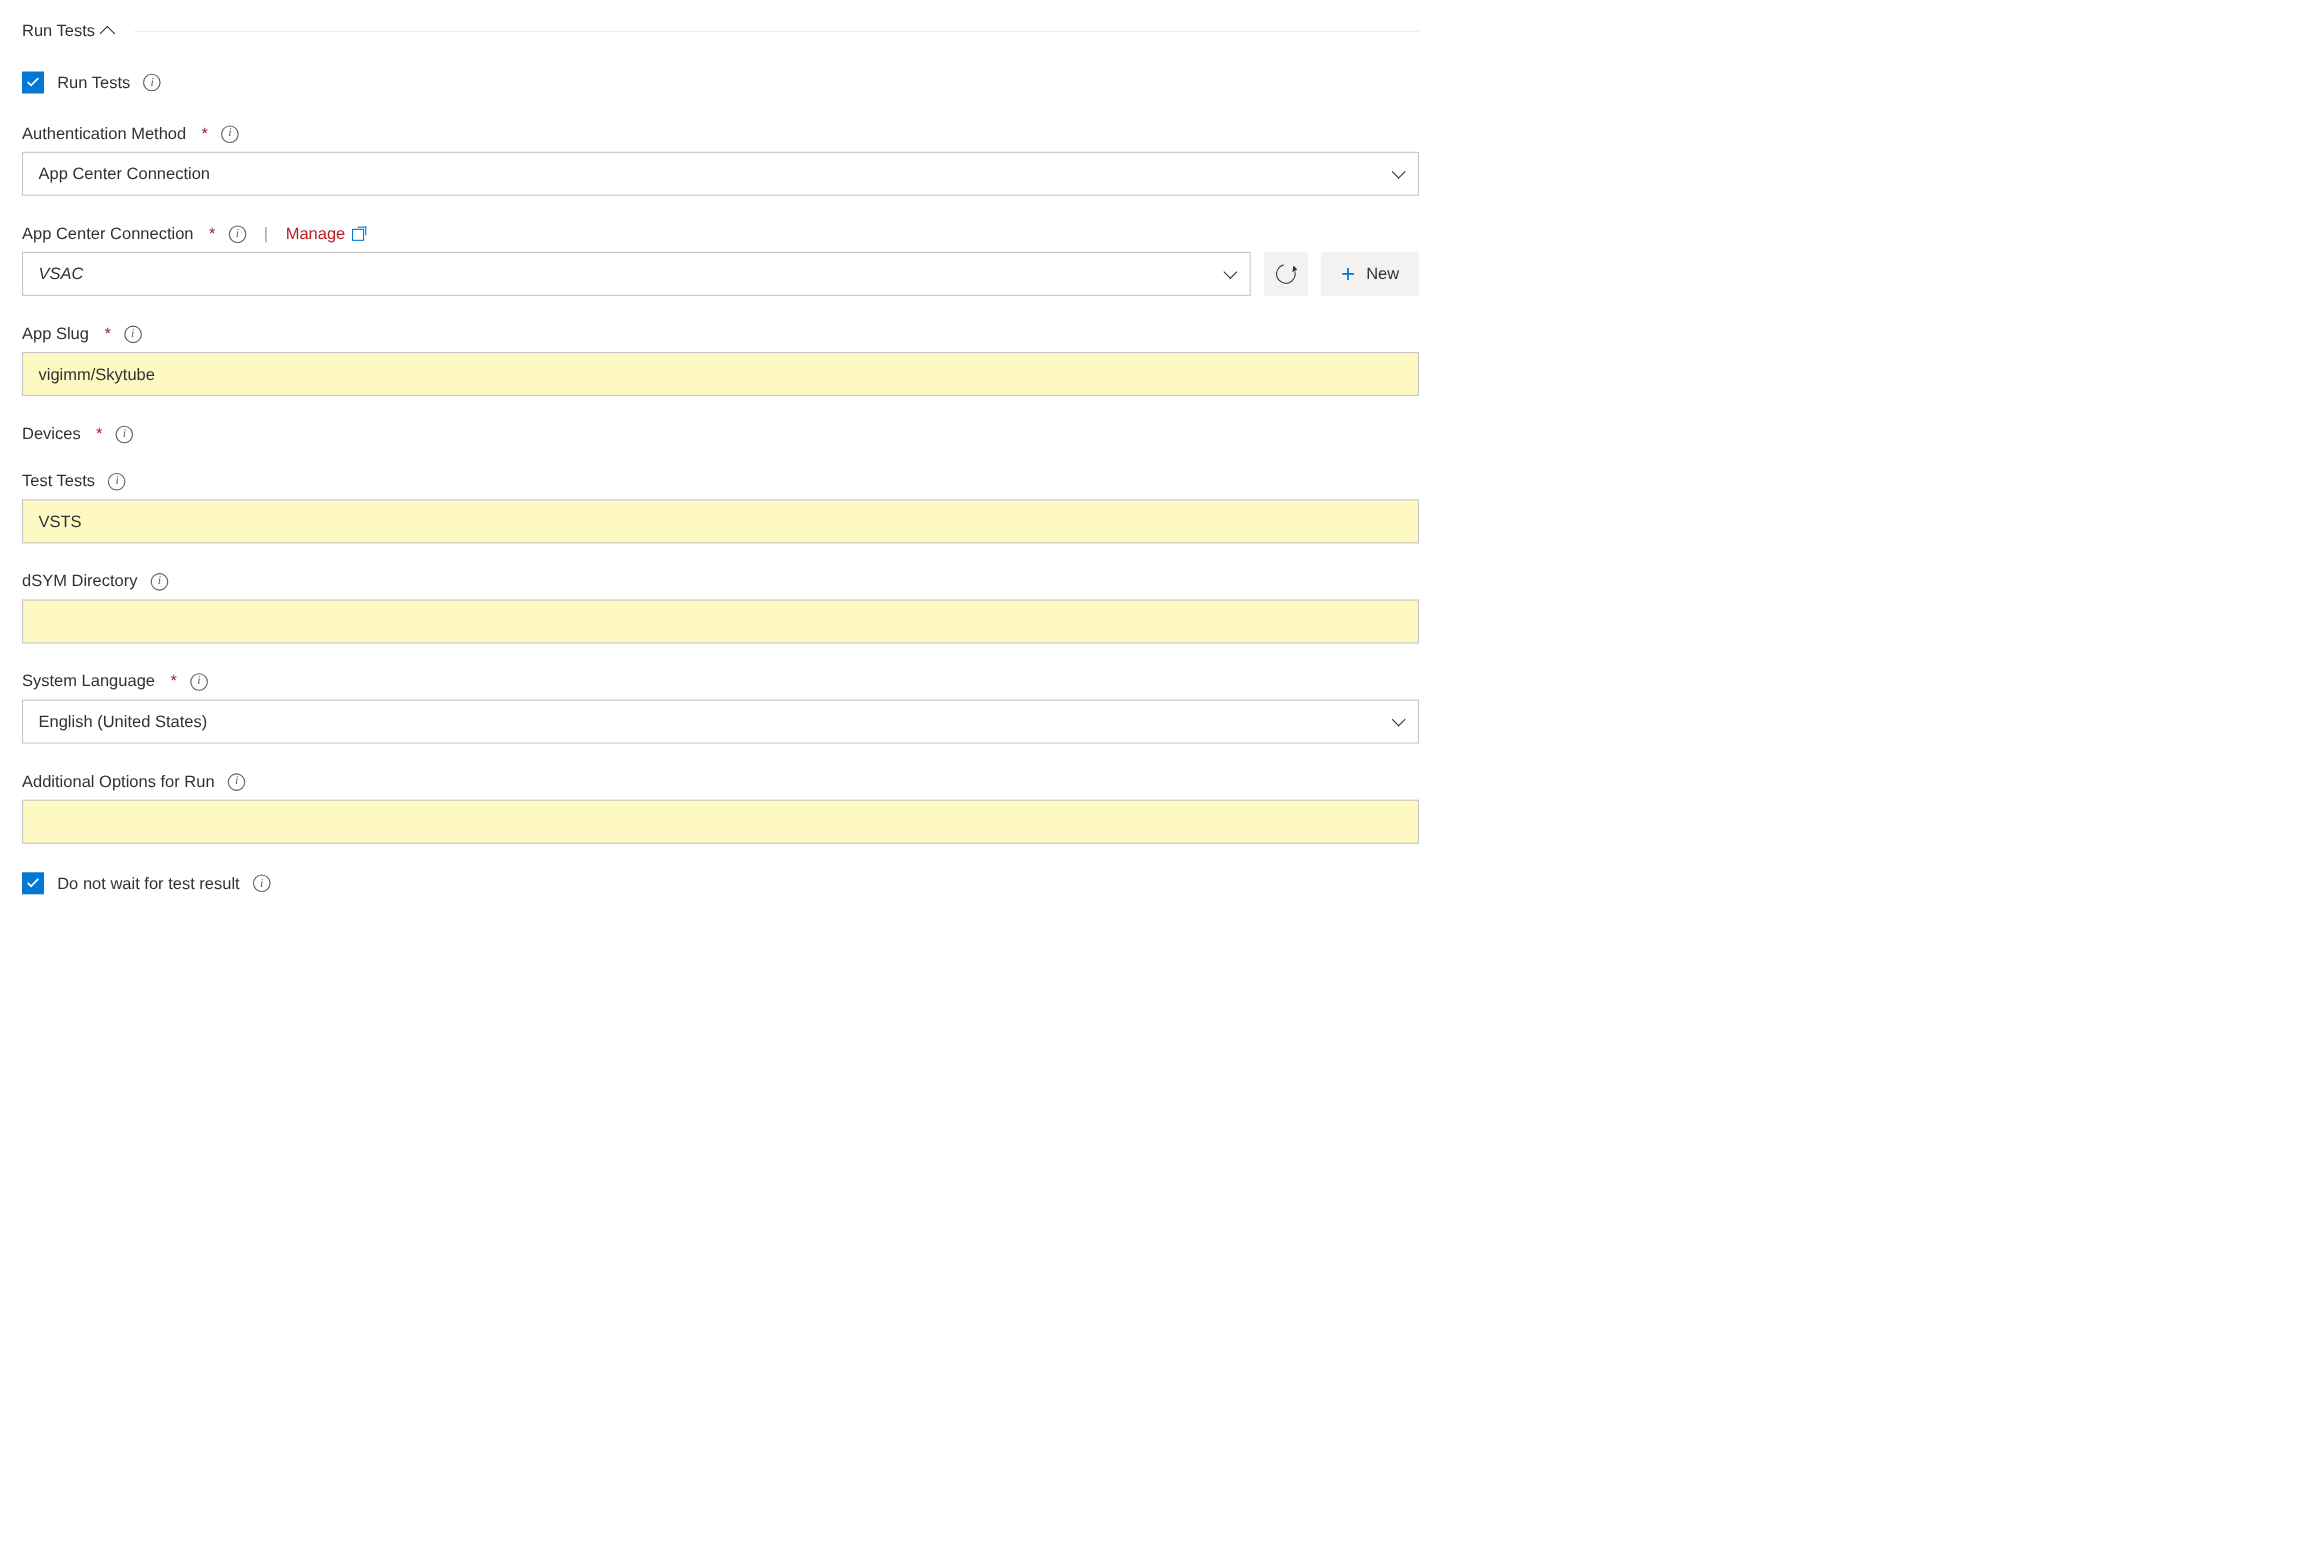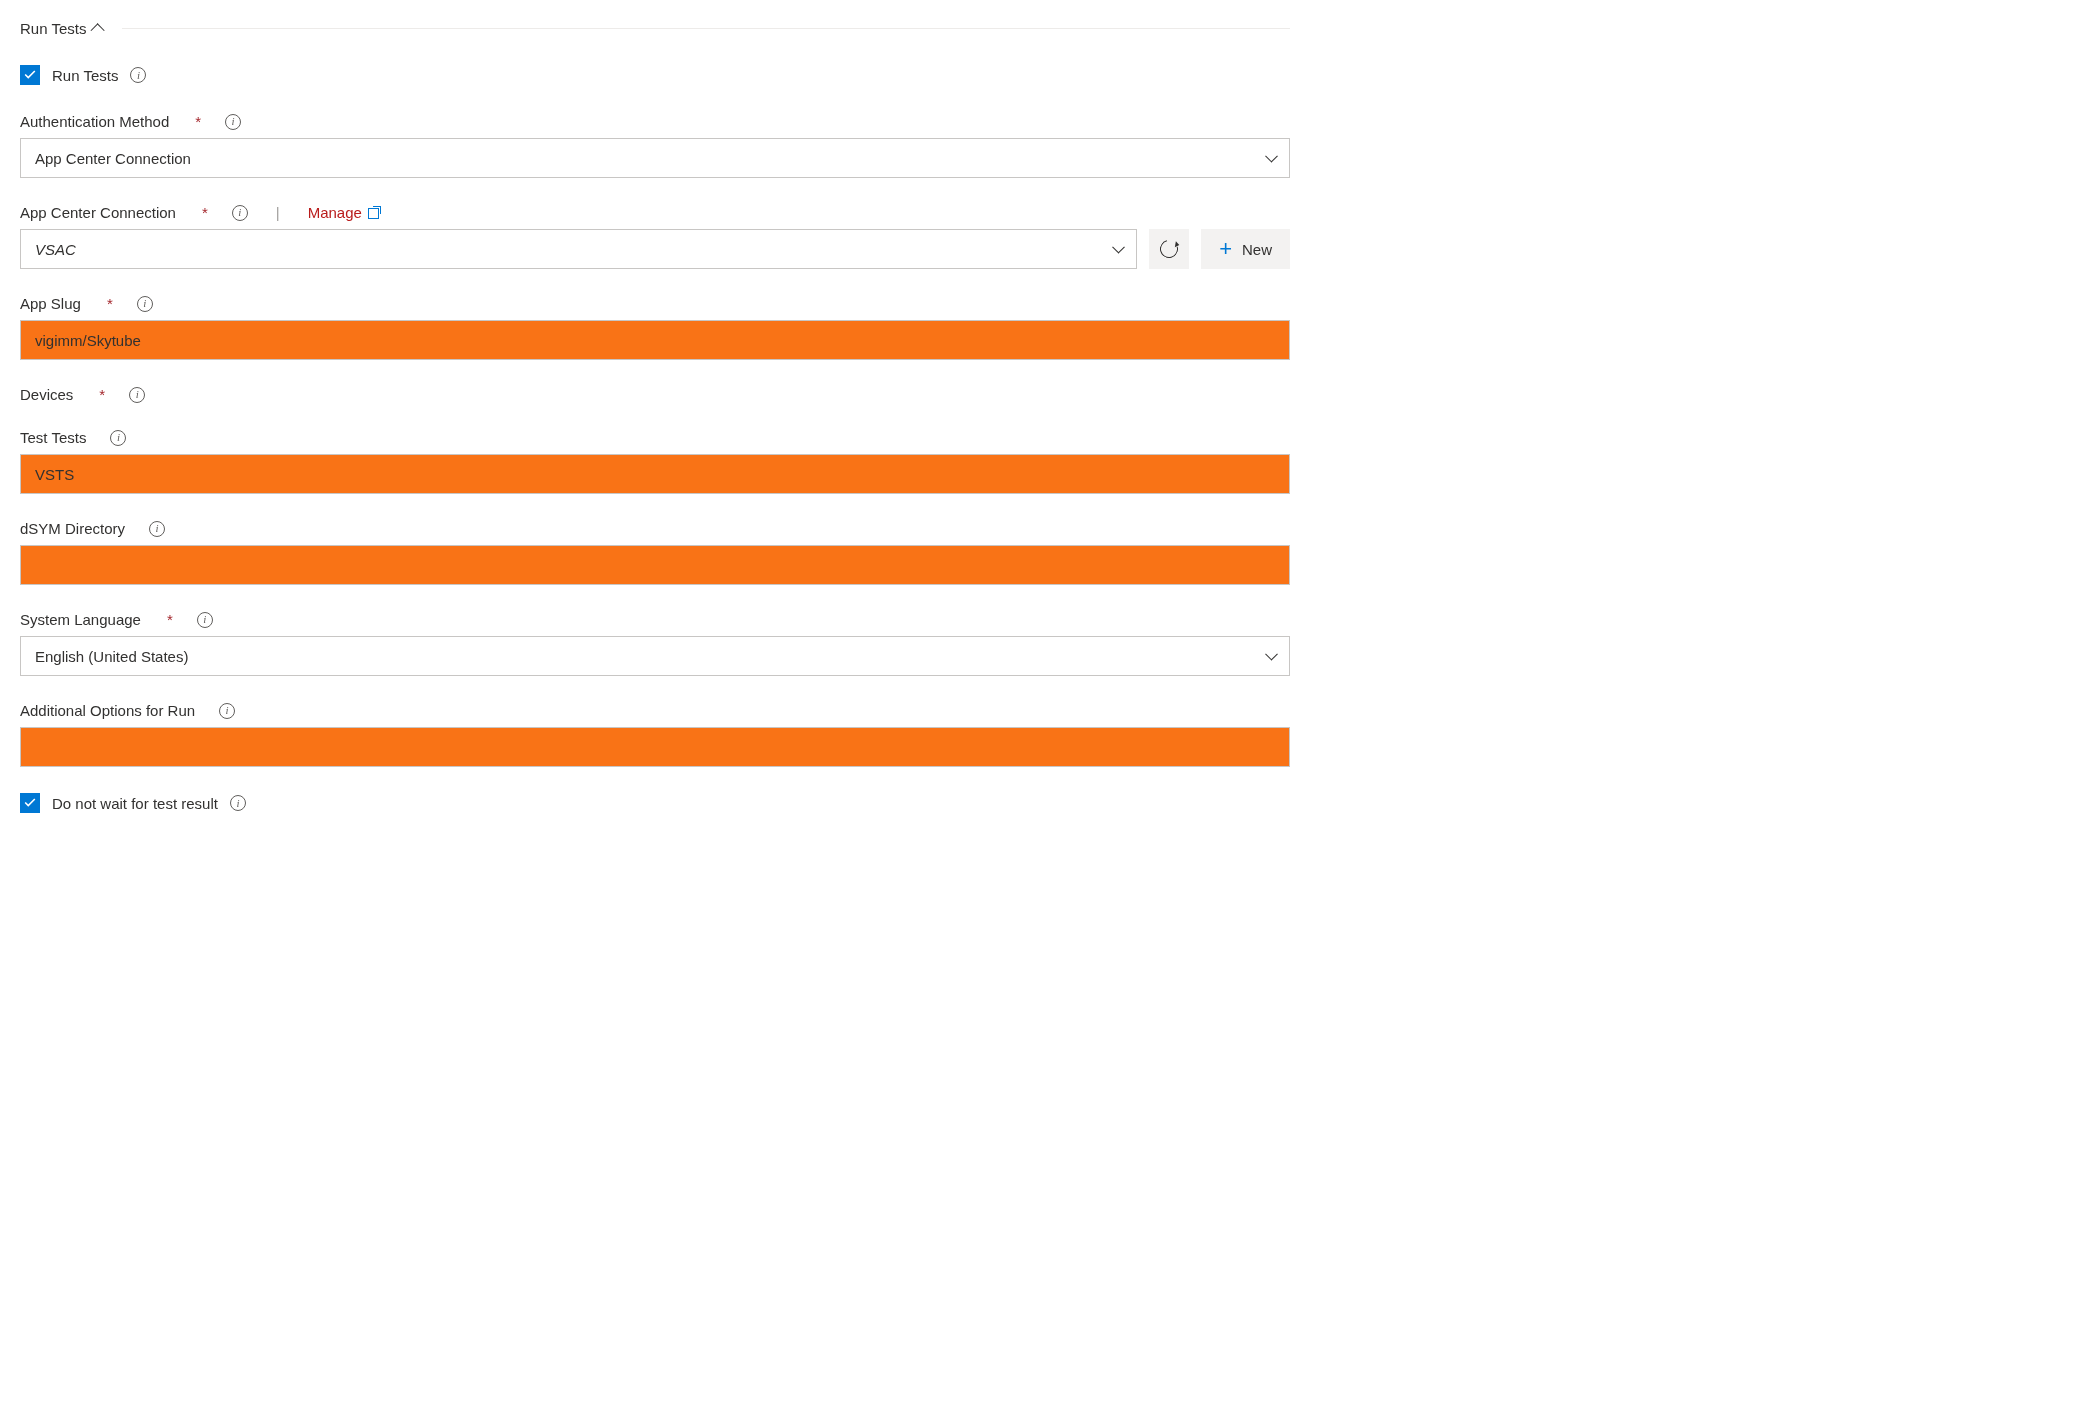--- a/index.html
+++ b/index.html
@@ -79,21 +79,21 @@
       cursor: pointer;
       flex-shrink: 0;
       line-height: 1;
     }
     .field-group {
       margin-bottom: 26px;
     }
     .field-label {
       display: flex;
       align-items: center;
-      gap: 24px;
+      gap: 12px;
       margin-bottom: 8px;
       font-size: 15px;
       color: #323130;
     }
     .required {
       color: #a4262c;
       margin-left: 2px;
     }
     .field-label .separator {
       color: #a19f9d;
@@ -132,21 +132,21 @@
       right: -1px;
       top: -1px;
     }
     .input, .select {
       width: 100%;
       height: 40px;
       border: 1px solid #c8c6c4;
       padding: 0 14px;
       font-size: 15px;
       color: #323130;
-      background: #f97316;
+      background: #fef9c3;
       outline: none;
       font-family: inherit;
     }
     .select {
       appearance: none;
       -webkit-appearance: none;
       background: #fff;
       cursor: pointer;
       position: relative;
     }

